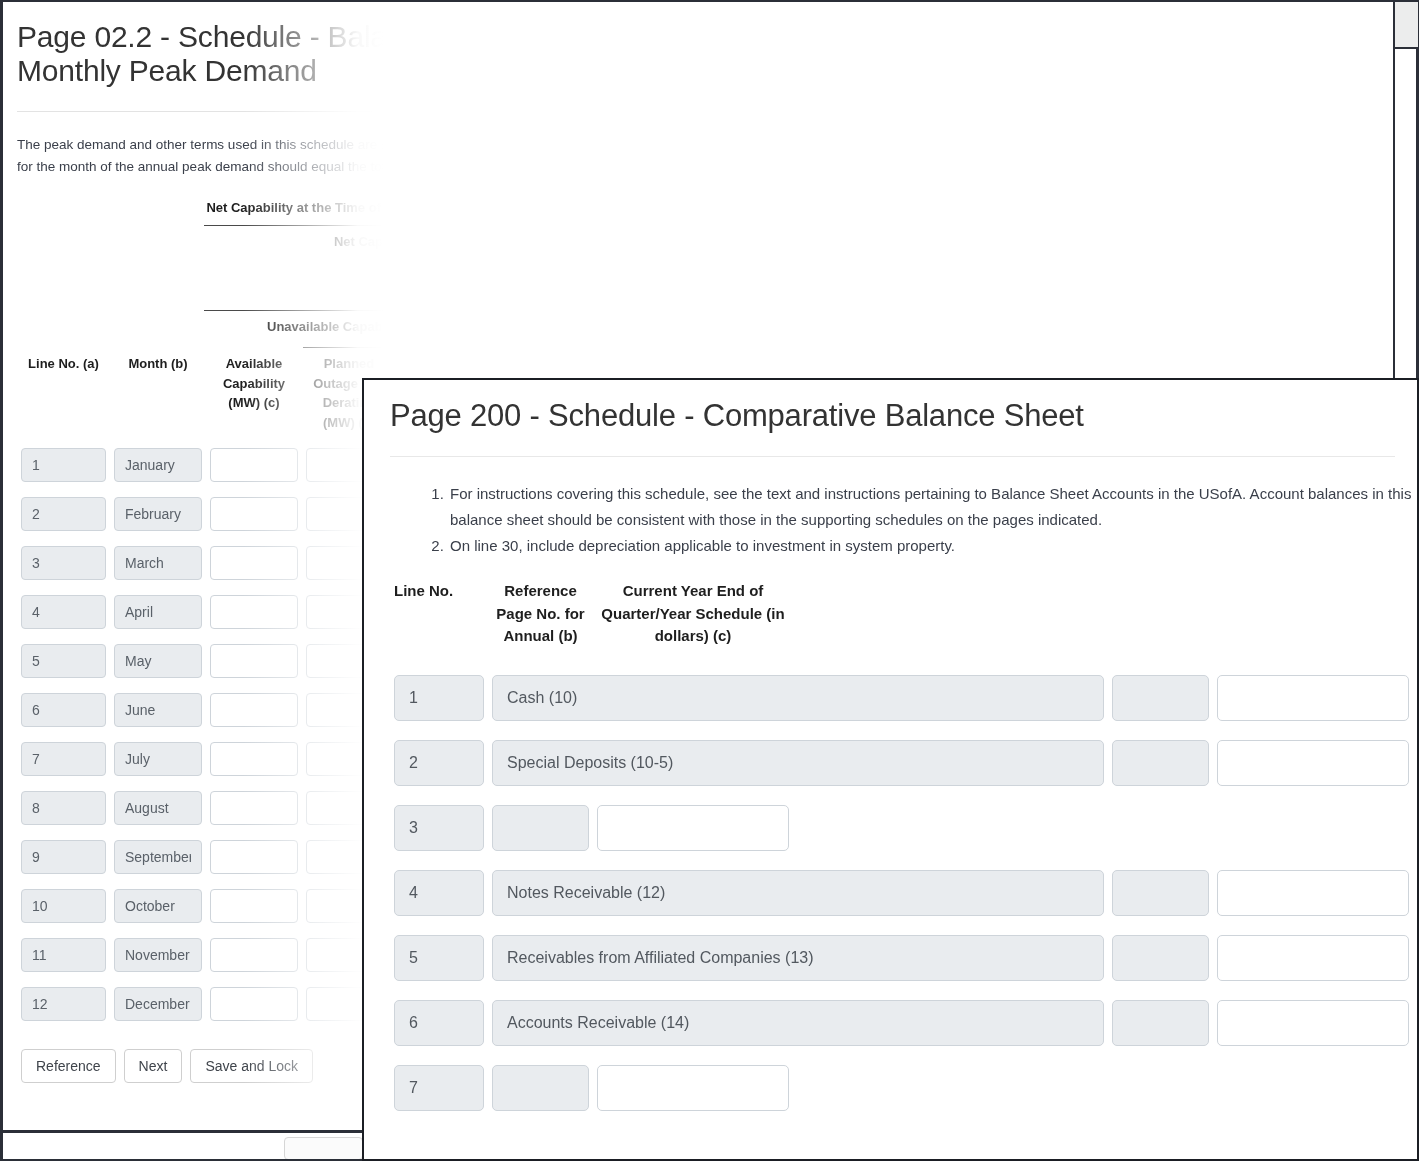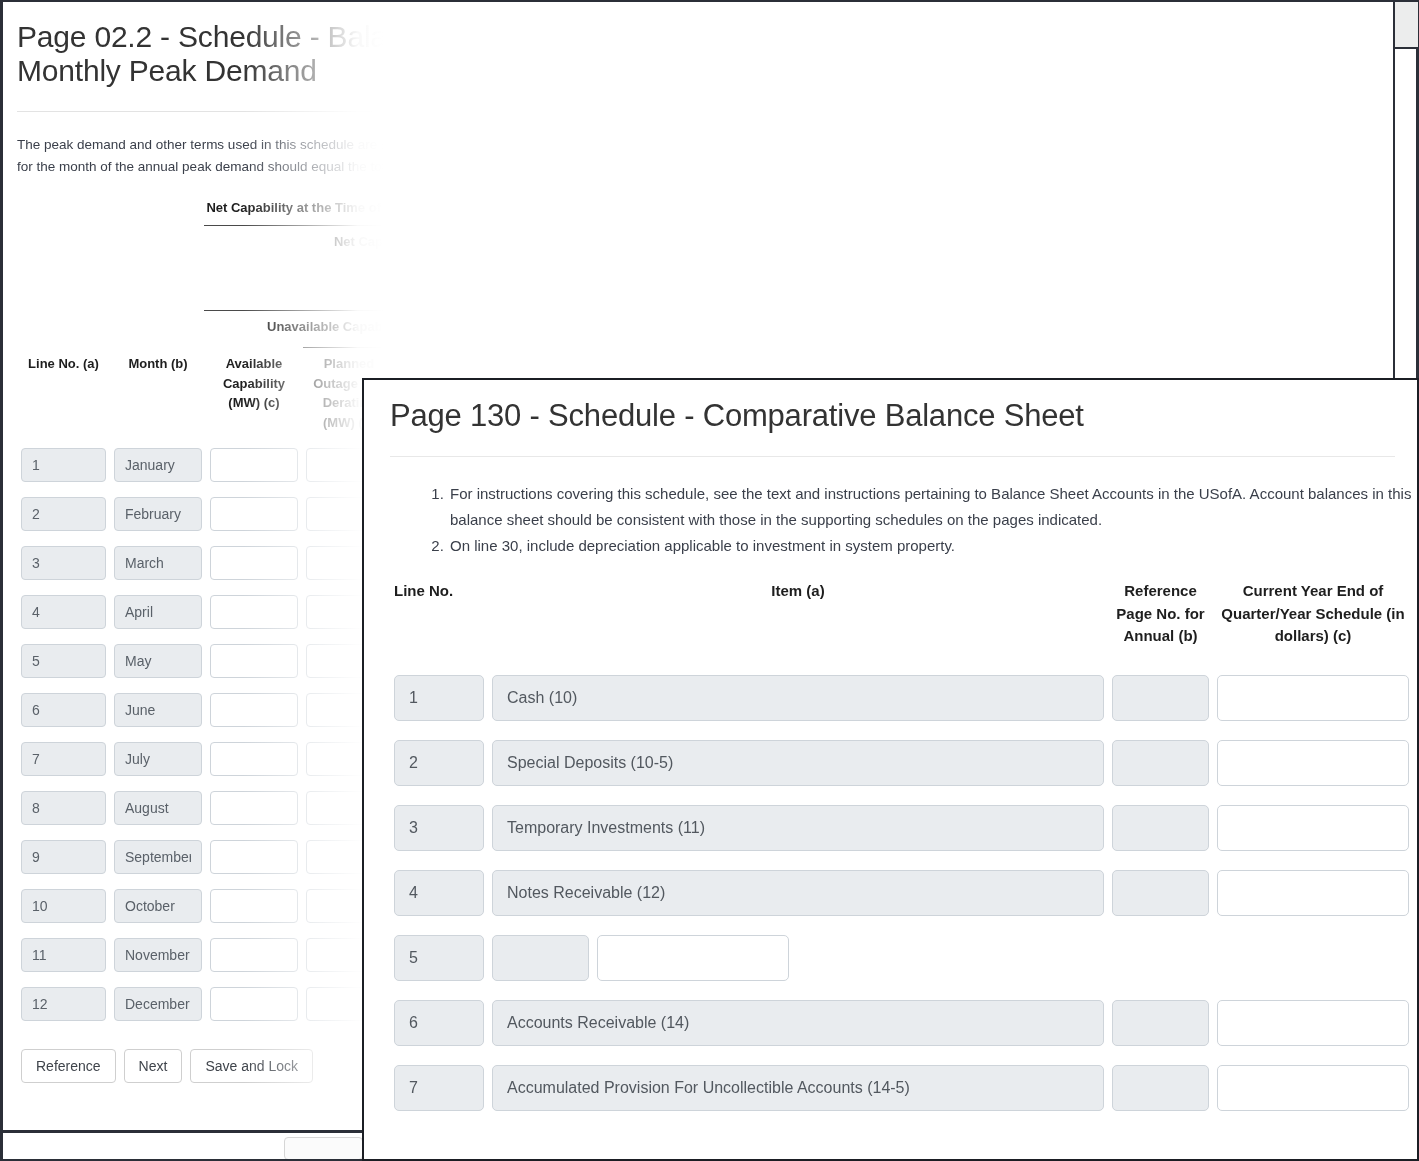--- a/index.html
+++ b/index.html
@@ -751,32 +751,31 @@
     </div>
 
     <div id="bg-hscroll">
       <div id="bg-hthumb"></div>
     </div>
   </div>
 
   <div id="fg-window">
     <div id="fg-content">
 
-      <h1 class="fg-title">Page 130 - Schedule - Comparative Balance Sheet</h1>
+      <h1 class="fg-title">Page 200 - Schedule - Comparative Balance Sheet</h1>
 
       <hr class="fg-hr">
 
       <ol class="fg-instructions" id="fg-instructions">
           <li>For instructions covering this schedule, see the text and instructions pertaining to Balance Sheet Accounts in the USofA. Account balances in this balance sheet should be consistent with those in the supporting schedules on the pages indicated.</li>
           <li>On line 30, include depreciation applicable to investment in system property.</li>
         </ol>
 
       <div class="fg-thead">
         <div class="fg-th c-line">Line No.</div>
-        <div class="fg-th c-item">Item (a)</div>
         <div class="fg-th c-ref">Reference Page No. for Annual (b)</div>
         <div class="fg-th c-bal">Current Year End of Quarter/Year Schedule (in dollars) (c)</div>
       </div>
 
       <div class="fg-rows" id="fg-rows">
           <div class="fg-row">
             <div class="fg-cell c-line">
               <input class="fld2 ro" readonly="" value="1" style="">
             </div>
             <div class="fg-cell c-item">
@@ -800,23 +799,20 @@
               <input class="fld2 ro" readonly="" style="">
             </div>
             <div class="fg-cell c-bal">
               <input class="fld2" style="">
             </div>
           </div>
           <div class="fg-row">
             <div class="fg-cell c-line">
               <input class="fld2 ro" readonly="" value="3" style="">
             </div>
-            <div class="fg-cell c-item">
-              <input class="fld2 ro" readonly="" value="Temporary Investments (11)" style="">
-            </div>
             <div class="fg-cell c-ref">
               <input class="fld2 ro" readonly="" style="">
             </div>
             <div class="fg-cell c-bal">
               <input class="fld2" style="">
             </div>
           </div>
           <div class="fg-row">
             <div class="fg-cell c-line">
               <input class="fld2 ro" readonly="" value="4" style="">
@@ -828,20 +824,23 @@
               <input class="fld2 ro" readonly="" style="">
             </div>
             <div class="fg-cell c-bal">
               <input class="fld2" style="">
             </div>
           </div>
           <div class="fg-row">
             <div class="fg-cell c-line">
               <input class="fld2 ro" readonly="" value="5" style="">
             </div>
+            <div class="fg-cell c-item">
+              <input class="fld2 ro" readonly="" value="Receivables from Affiliated Companies (13)" style="">
+            </div>
             <div class="fg-cell c-ref">
               <input class="fld2 ro" readonly="" style="">
             </div>
             <div class="fg-cell c-bal">
               <input class="fld2" style="">
             </div>
           </div>
           <div class="fg-row">
             <div class="fg-cell c-line">
               <input class="fld2 ro" readonly="" value="6" style="">
@@ -853,23 +852,20 @@
               <input class="fld2 ro" readonly="" style="">
             </div>
             <div class="fg-cell c-bal">
               <input class="fld2" style="">
             </div>
           </div>
           <div class="fg-row">
             <div class="fg-cell c-line">
               <input class="fld2 ro" readonly="" value="7" style="">
             </div>
-            <div class="fg-cell c-item">
-              <input class="fld2 ro" readonly="" value="Accumulated Provision For Uncollectible Accounts (14-5)" style="">
-            </div>
             <div class="fg-cell c-ref">
               <input class="fld2 ro" readonly="" style="">
             </div>
             <div class="fg-cell c-bal">
               <input class="fld2" style="">
             </div>
           </div>
         </div>
 
     </div>

